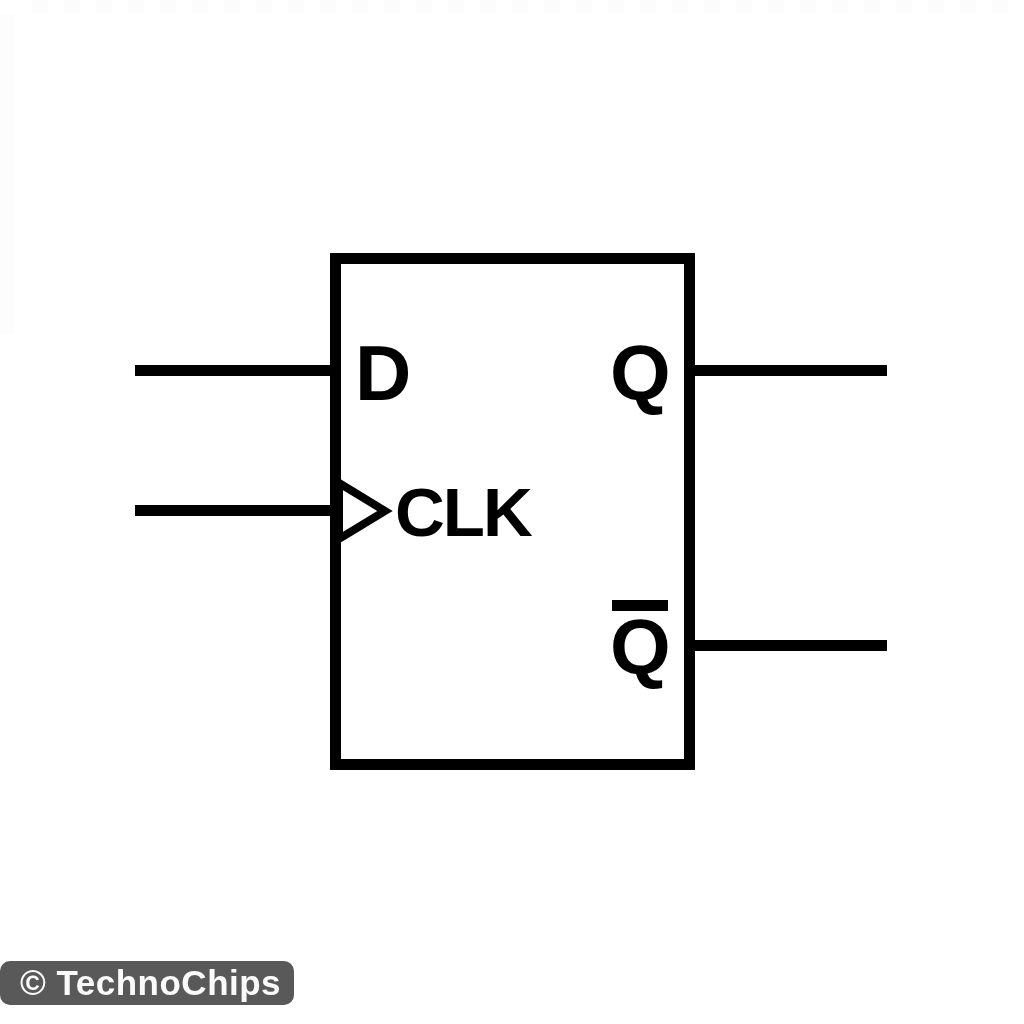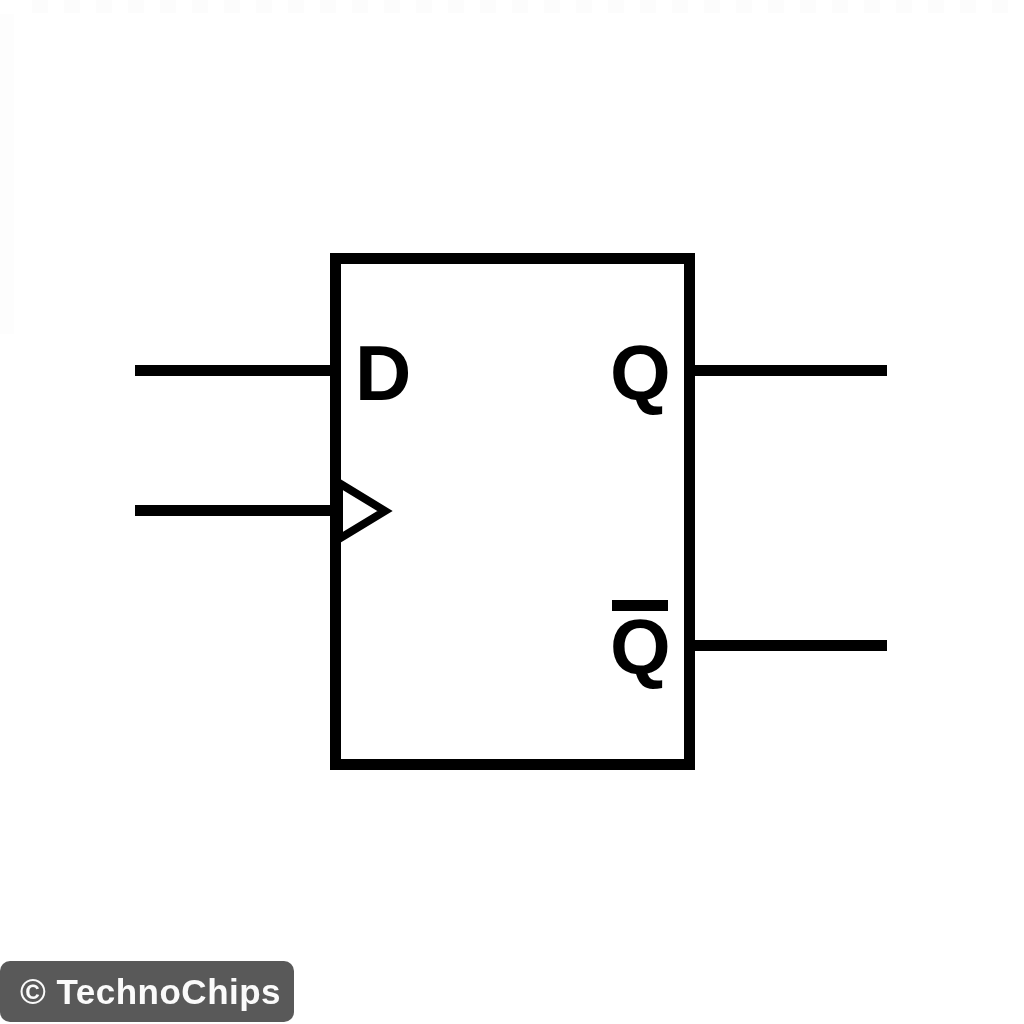--- a/index.html
+++ b/index.html
@@ -45,21 +45,21 @@
   .label.qbar{ left: 610px; top: 608px; font-size: 78px; }
   .qbar-overline {
     position: absolute;
     left: 612px; top: 600px;
     width: 56px; height: 11px;
     background: #000000;
   }
   .watermark {
     position: absolute;
     left: 0; top: 961px;
-    width: 294px; height: 61px;
+    width: 294px; height: 44px;
     background: #595959;
     border-radius: 10px;
     display: flex;
     align-items: center;
     padding-left: 20px;
     box-sizing: border-box;
   }
   .watermark span {
     color: #fafafa;
     font-weight: 700;
@@ -83,20 +83,21 @@
     <line x1="135" y1="370.5" x2="336" y2="370.5" stroke="#000000" stroke-width="11"></line>
     <line x1="135" y1="510.5" x2="336" y2="510.5" stroke="#000000" stroke-width="11"></line>
 
     <line x1="689" y1="370.5" x2="887" y2="370.5" stroke="#000000" stroke-width="11"></line>
     <line x1="689" y1="645.5" x2="887" y2="645.5" stroke="#000000" stroke-width="11"></line>
 
     <polygon points="339,483 385,511 339,539" fill="#ffffff" stroke="#000000" stroke-width="8" stroke-linejoin="miter"></polygon>
   </svg>
 
   <div class="label d">D</div>
+  <div class="label clk">CLK</div>
   <div class="label q">Q</div>
 
   <div class="qbar-overline"></div>
   <div class="label qbar">Q</div>
 
   <div class="watermark">
     <span>© TechnoChips</span>
   </div>
 
 </div>

